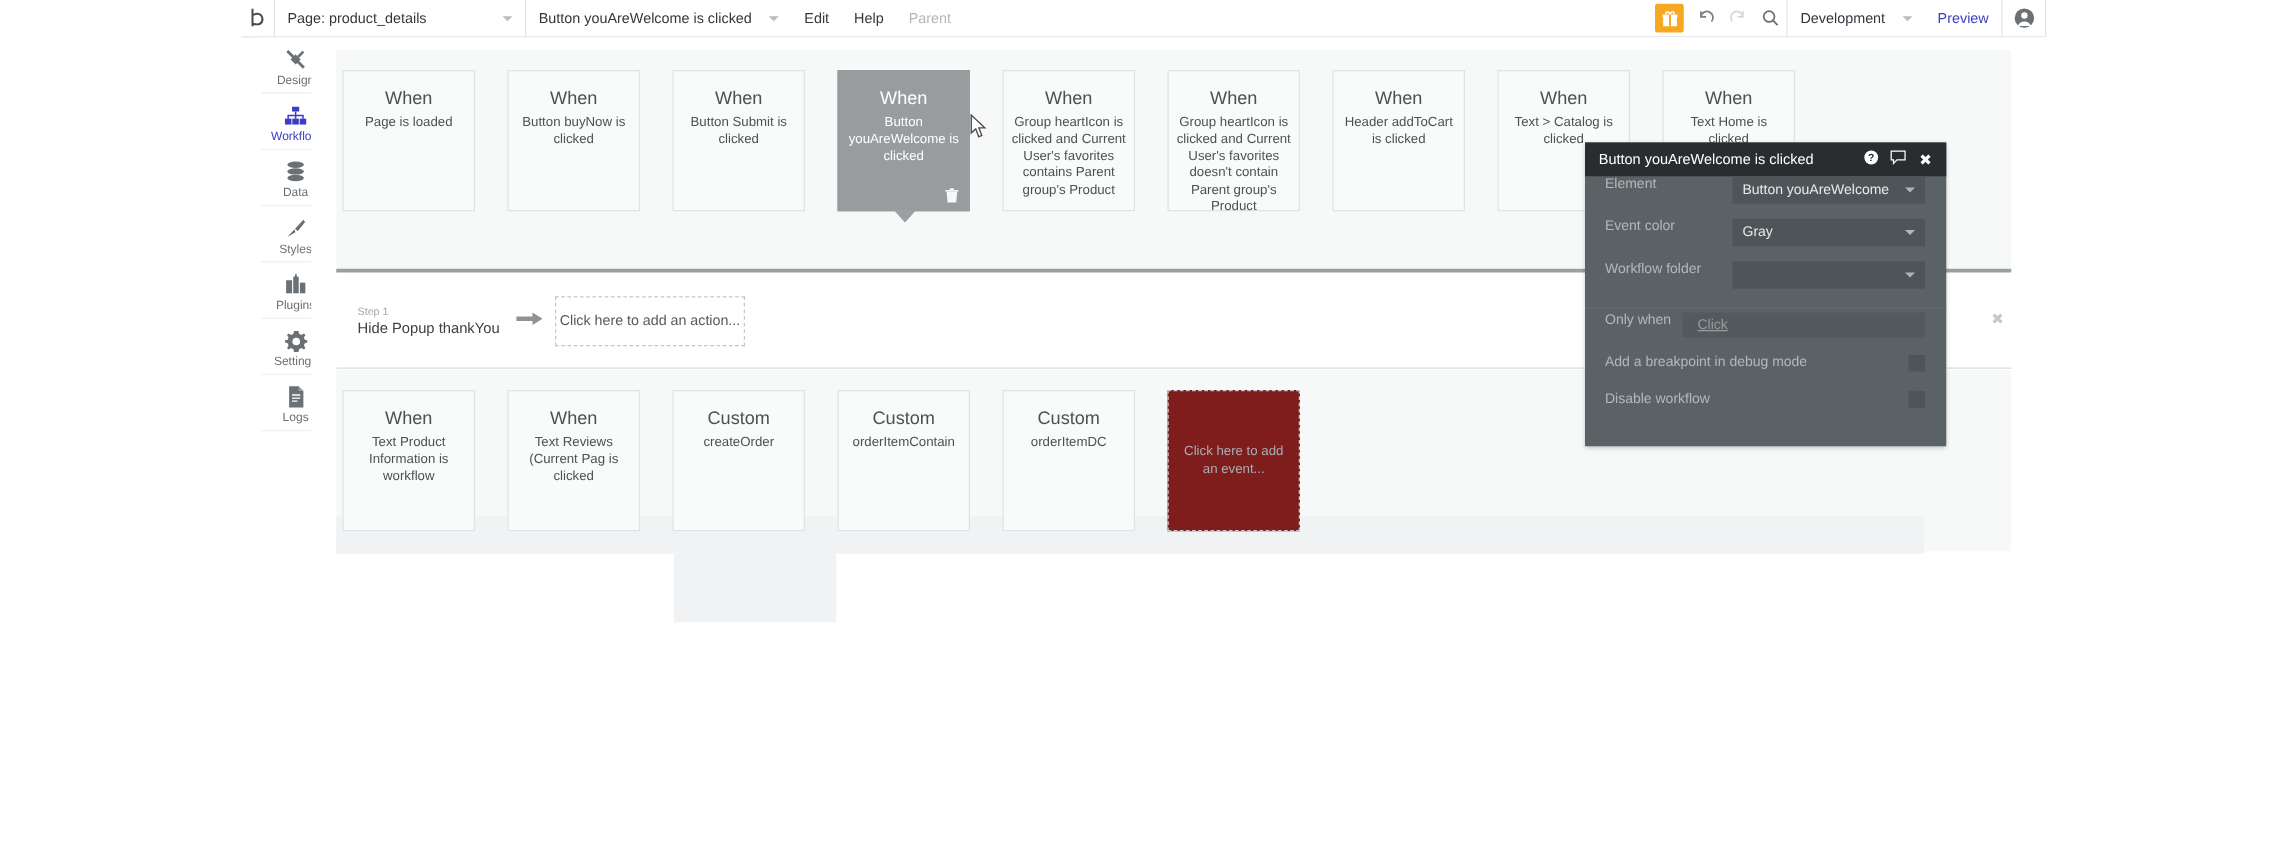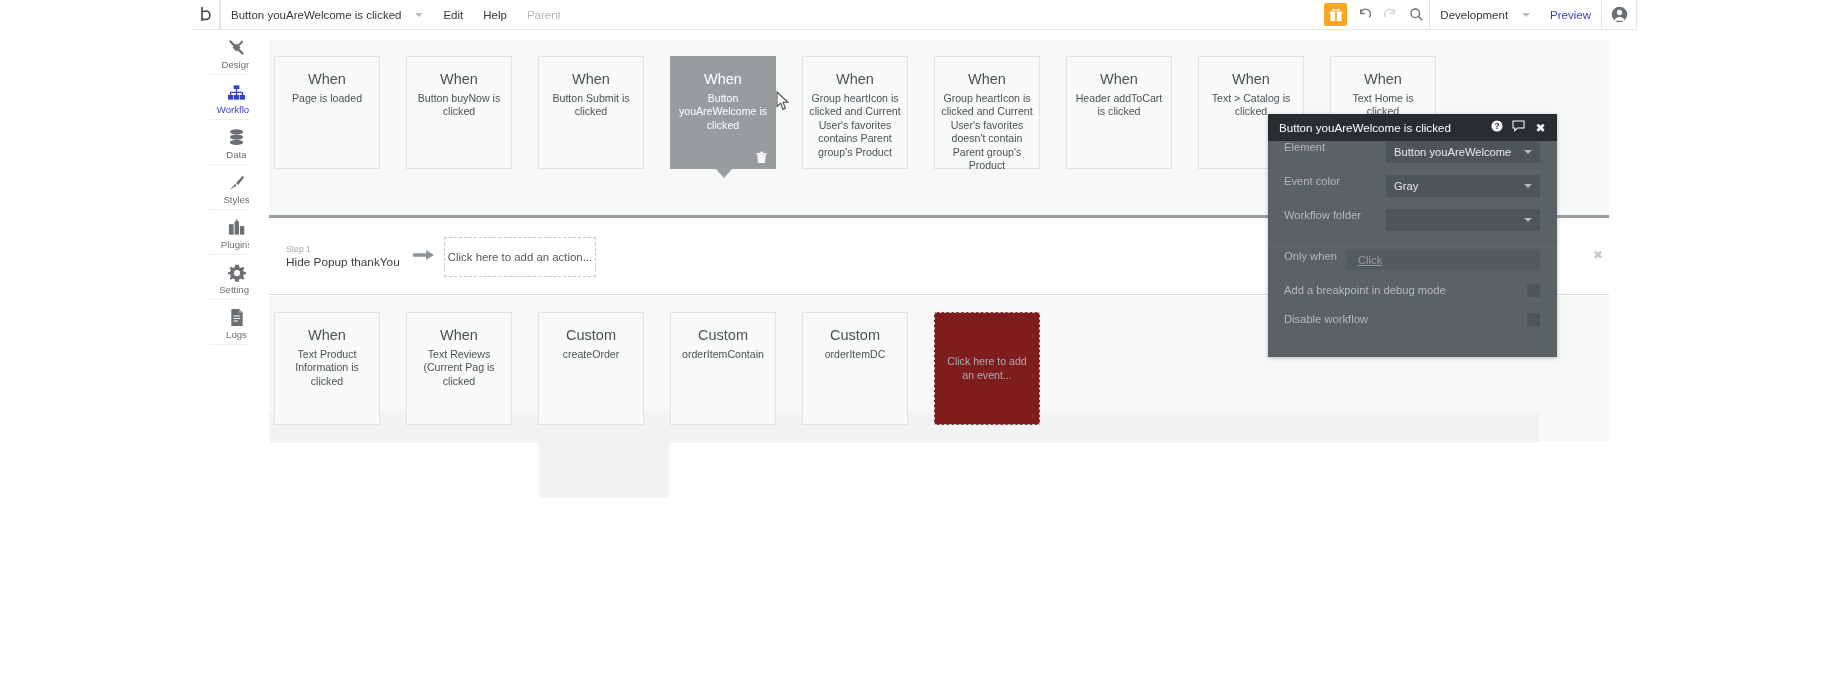--- a/index.html
+++ b/index.html
@@ -170,20 +170,24 @@
   <div class="gutter-right"></div>
 
   <div class="topbar">
     <div class="logo-b">
       <svg width="13" height="17" viewBox="0 0 13 17">
           <path d="M2 1 L2 15 M2 6 Q9 3 10 9 Q10 15 2 13" stroke="#4a4a4a" stroke-width="1.6" fill="none"></path>
         </svg>
     </div>
     <div class="vsep"></div>
 
+    <div class="tb-item page">
+      <span>Page: product_details</span>
+      <span class="caret"></span>
+    </div>
     <div class="vsep"></div>
 
     <div class="tb-item wfsel">
       <span>Button youAreWelcome is clicked</span>
       <span class="caret"></span>
     </div>
 
     <div class="tb-item">
       <span>Edit</span>
     </div>
@@ -402,21 +406,21 @@
       <div class="add-action">
         <span>Click here to add an action...</span>
       </div>
       <div class="step-close">✖</div>
     </div>
 
     <div class="cards-row row-bot">
 
       <div class="card">
         <div class="ctitle">When</div>
-        <div class="cdesc">Text Product Information is clicked</div>
+        <div class="cdesc">Text Product Information is workflow</div>
       </div>
 
       <div class="card">
         <div class="ctitle">When</div>
         <div class="cdesc">Text Reviews (Current Pag is clicked</div>
       </div>
 
       <div class="card">
         <div class="ctitle">Custom</div>
         <div class="cdesc">createOrder</div>

